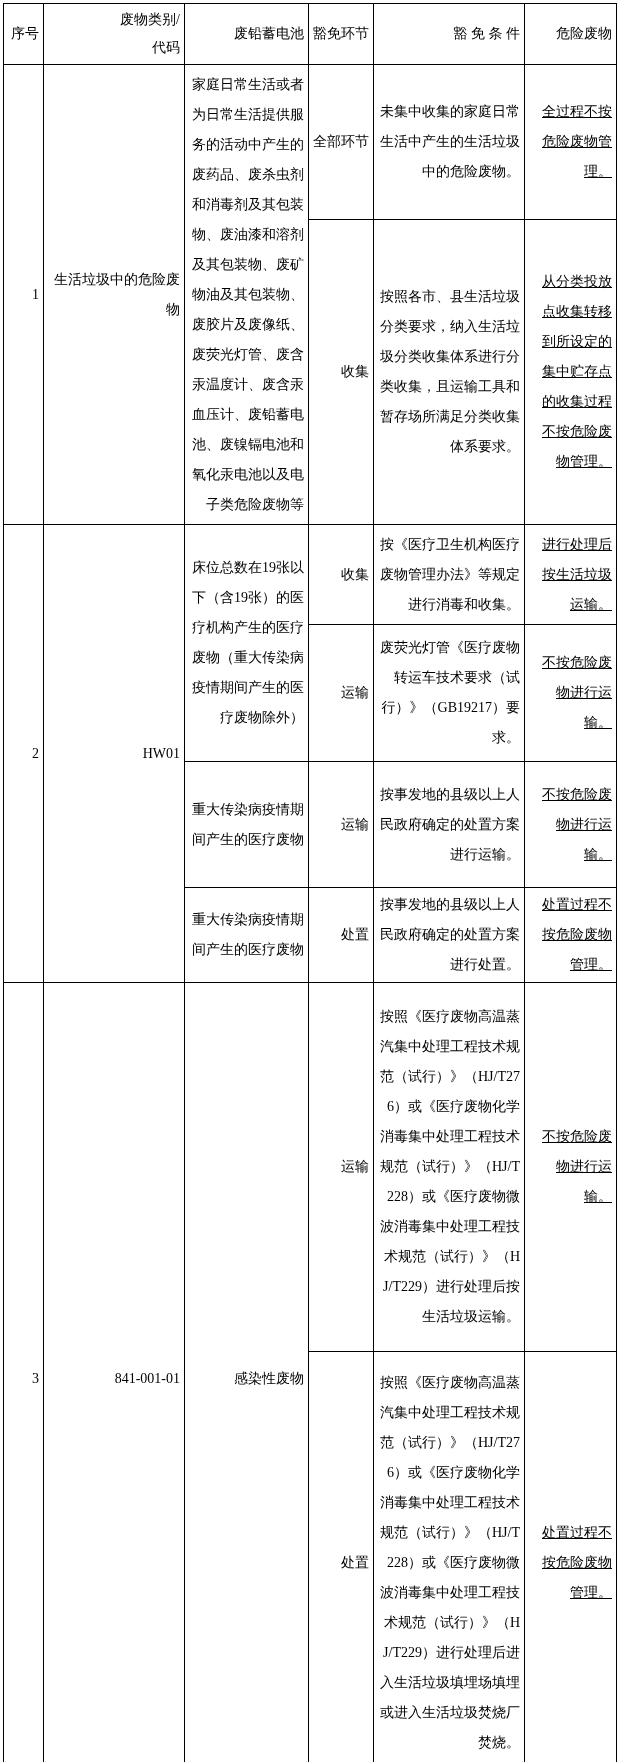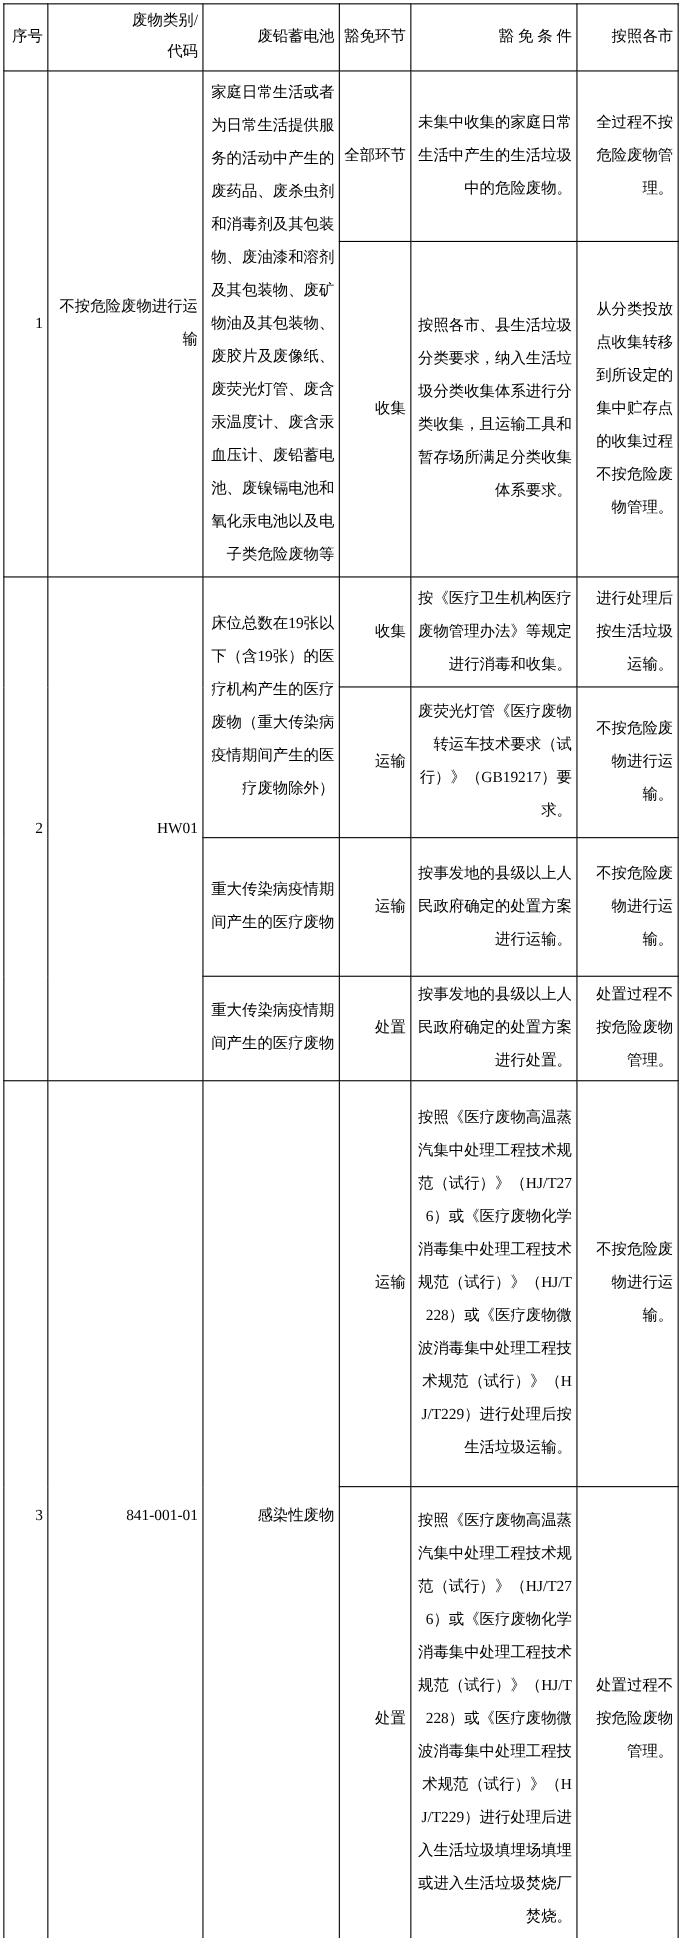--- a/index.html
+++ b/index.html
@@ -32,21 +32,21 @@
     padding: 2px 4px;
     word-break: break-all;
     overflow: hidden;
   }
   
   td.c-serial   { padding: 2px 2px; }
   td.c-code     { padding: 2px 4px; }
   td.c-hazard   { padding: 2px 5px; }
   td.c-stage    { padding: 2px 5px; margin-top: 45px; }
   td.c-cond     { padding: 2px 4px; }
-  td.c-content  { padding: 2px 8px; }
+  td.c-content  { padding: 2px 8px; text-decoration: underline; }
   tr.h-header   { height: 59px;  }
   tr.h-r1a      { height: 155px; }
   tr.h-r1b      { height: 305px; }
   tr.h-r2a      { height: 100px; }
   tr.h-r2b      { height: 137px; }
   tr.h-r2c      { height: 126px; }
   tr.h-r2d      { height: 78px;  }
   tr.h-r3a      { height: 369px; }
   tr.h-r3b      { height: 423px; }
   .hdr-line { display: block; line-height: 28px; }
@@ -69,26 +69,26 @@
     <tbody>
         <tr class="h-header">
       <th class="c-serial">序号</th>
       <th class="c-code">
         <span class="hdr-line">废物类别/</span>
         <span class="hdr-line">代码</span>
       </th>
       <th class="c-hazard">废铅蓄电池</th>
       <th class="c-stage">豁免环节</th>
       <th class="c-cond">豁 免 条 件</th>
-      <th class="c-content">按照各市</th>
+      <th class="c-content">危险废物</th>
     </tr>
 
     <tr class="h-r1a">
       <td class="c-serial" rowspan="2">1</td>
-      <td class="c-code" rowspan="2">不按危险废物进行运输</td>
+      <td class="c-code" rowspan="2">生活垃圾中的危险废物</td>
       <td class="c-hazard" rowspan="2">家庭日常生活或者为日常生活提供服务的活动中产生的废药品、废杀虫剂和消毒剂及其包装物、废油漆和溶剂及其包装物、废矿物油及其包装物、废胶片及废像纸、废荧光灯管、废含汞温度计、废含汞血压计、废铅蓄电池、废镍镉电池和氧化汞电池以及电子类危险废物等</td>
       <td class="c-stage">全部环节</td>
       <td class="c-cond">未集中收集的家庭日常生活中产生的生活垃圾中的危险废物。</td>
       <td class="c-content">全过程不按危险废物管理。</td>
     </tr>
 
     <tr class="h-r1b">
       <td class="c-stage">收集</td>
       <td class="c-cond">按照各市、县生活垃圾分类要求，纳入生活垃圾分类收集体系进行分类收集，且运输工具和暂存场所满足分类收集体系要求。</td>
       <td class="c-content">从分类投放点收集转移到所设定的集中贮存点的收集过程不按危险废物管理。</td>

